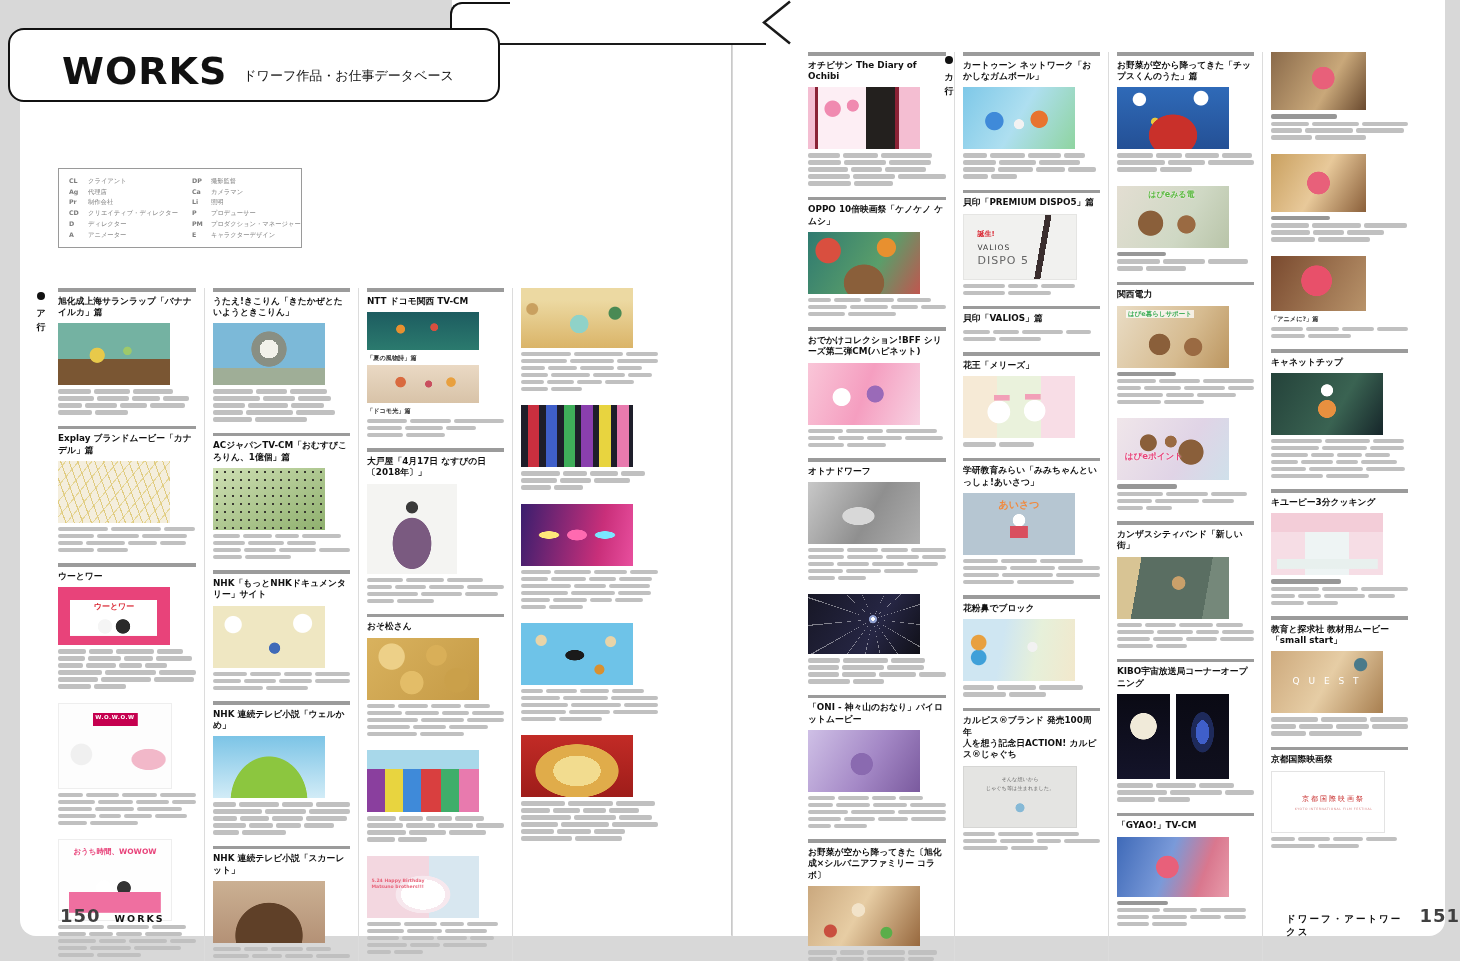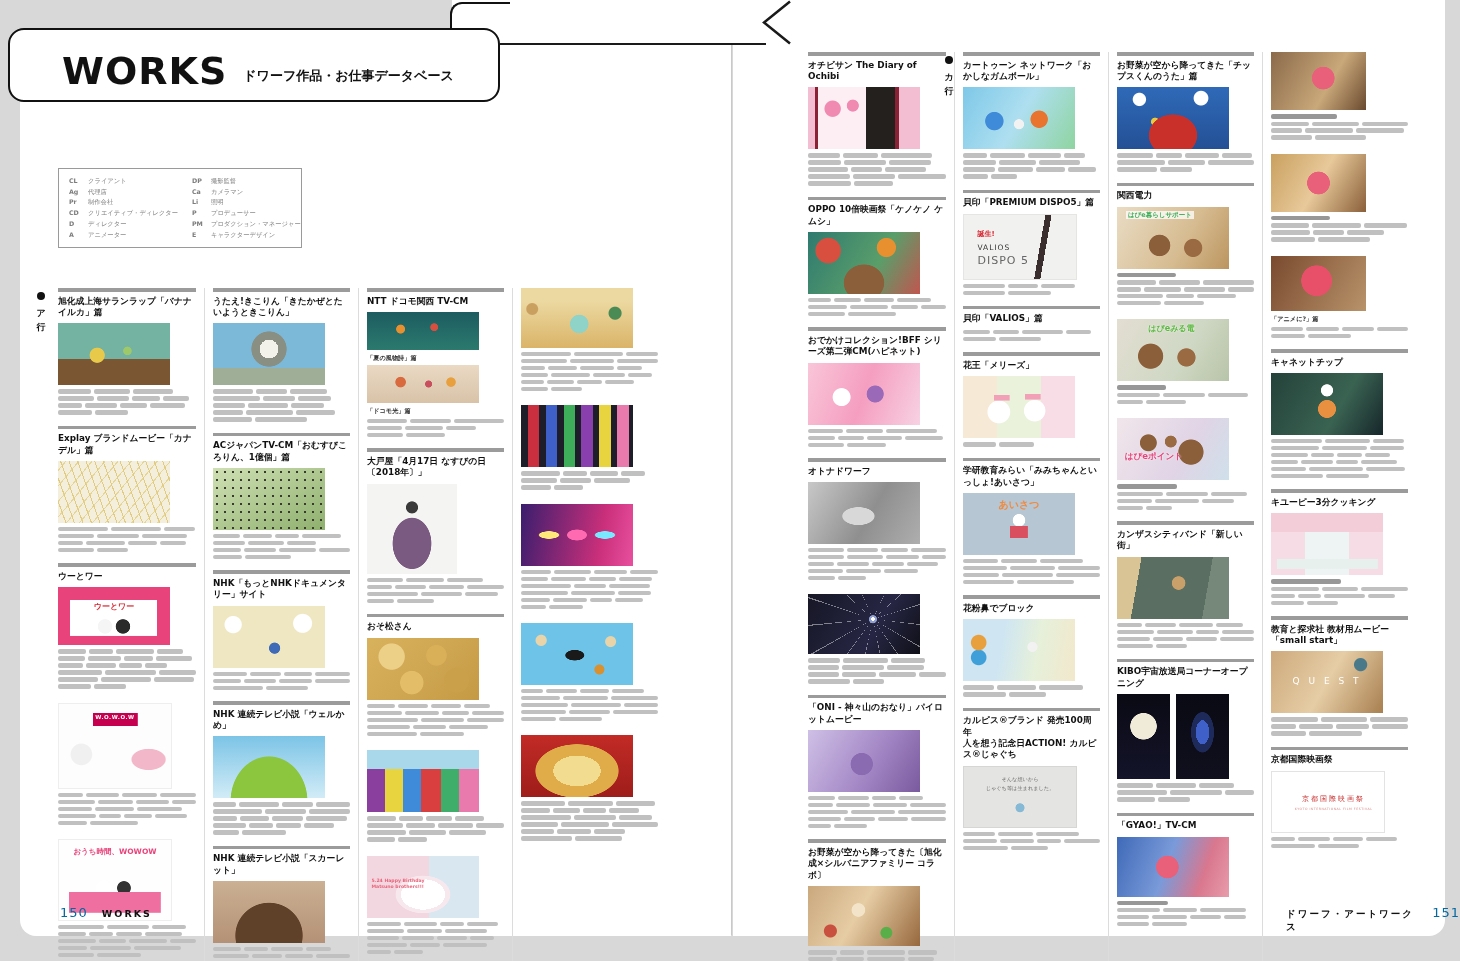--- a/index.html
+++ b/index.html
@@ -11,21 +11,21 @@
   .page-left{left:20px;top:44px;width:711px;height:892px;border-radius:6px 0 0 16px;}
   .page-right{left:733px;top:44px;width:712px;height:892px;border-radius:0 0 16px 0;}
   .top-band{position:absolute;left:452px;top:0;width:993px;height:45px;background:#fff;}
   .band-rule{position:absolute;left:500px;top:43px;width:266px;height:2px;background:#1a1a1a;}
   .gutter{position:absolute;left:731px;top:45px;width:1px;height:890px;background:#c9c9c9;}
 
   
   .banner{position:absolute;left:8px;top:28px;width:492px;height:74px;background:#fff;border:2.5px solid #111;border-radius:16px;display:flex;align-items:flex-end;gap:16px;padding:0 0 12px 52px;box-sizing:border-box;z-index:5;}
   .banner-tab{position:absolute;left:450px;top:2px;width:58px;height:34px;background:#fff;border-top:2.5px solid #111;border-left:2.5px solid #111;border-radius:12px 0 0 0;z-index:4;}
   .works-title{font-size:38px;font-weight:900;letter-spacing:1px;color:#111;line-height:.9;}
-  .works-sub{font-size:13px;font-weight:bold;color:#111;padding-bottom:3px;}
+  .works-sub{font-size:13px;font-weight:normal;color:#111;padding-bottom:3px;}
 
   
   .fold-arrow{position:absolute;left:758px;top:0;z-index:6;}
 
   
   .intro{position:absolute;left:58px;top:116px;font-size:12.5px;font-weight:600;color:#1a1a1a;line-height:1.85;z-index:2;}
   .legend{position:absolute;left:58px;top:168px;width:244px;border:1px solid #9a9a9a;padding:7px 10px;box-sizing:border-box;display:flex;gap:14px;background:#fff;}
   .legend .lcol{flex:1;}
   .legend .lrow{display:flex;gap:5px;font-size:6.3px;color:#7d7d7d;line-height:1.7;white-space:nowrap;}
   .legend .labbr{width:14px;font-weight:bold;flex:none;}
@@ -50,21 +50,21 @@
   .pair{display:flex;gap:6px;margin-bottom:4px;}
   .pair .thumb{margin-bottom:0;}
   .caption{font-size:6.2px;color:#333;font-weight:bold;margin:1px 0 2px 0;}
   .capbar{width:46%;height:4.5px;background:#979797;border-radius:2px;filter:blur(.5px);margin:2px 0 3px 0;}
   .credits{margin-top:3px;}
   .cl{display:flex;gap:3px;margin-bottom:2.6px;}
   .cl .seg{height:4.4px;background:#c0c0c0;border-radius:2px;filter:blur(.7px);}
 
   
   .footer{position:absolute;top:905px;display:flex;align-items:baseline;gap:14px;z-index:3;}
-  .footer .pno{font-size:13px;font-weight:400;color:#0369a1;letter-spacing:1px;}
+  .footer .pno{font-size:18px;font-weight:700;color:#404040;letter-spacing:1px;}
   .footer .plabel{font-size:9.5px;font-weight:bold;color:#111;letter-spacing:2px;}
   .footer-left{left:60px;}
   .footer-right{left:1286px;}
 </style>
 </head>
 <body>
 
 <div class="stage">
 
   <div class="top-band"></div>
@@ -1113,20 +1113,37 @@
               <span class="seg" style="width: 38.5913%;"></span>
               <span class="seg" style="width: 29.4384%;"></span>
               <span class="seg" style="width: 36.8127%;"></span>
             </div>
             <div class="cl">
               <span class="seg" style="width: 28.9525%;"></span>
               <span class="seg" style="width: 23.3321%;"></span>
             </div>
           </div>
         </div>
+        <div class="entry untitled">
+          <div class="thumb" style="background: radial-gradient(circle at 30% 60%, rgb(138, 95, 58) 0px, rgb(138, 95, 58) 14%, transparent 15%), radial-gradient(circle at 62% 62%, rgb(154, 106, 66) 0px, rgb(154, 106, 66) 11%, transparent 12%), linear-gradient(120deg, rgb(227, 222, 210), rgb(207, 216, 196) 60%, rgb(184, 196, 168)); height: 62px;">
+            <span class="lab" style="left: 28%; top: 7%; font-size: 8px; font-weight: bold; color: rgb(90, 184, 63); text-shadow: rgb(255, 255, 255) 0px 0px 2px; white-space: nowrap;">はぴeみる電</span>
+          </div>
+          <div class="capbar" style="width: 35.9162%;"></div>
+          <div class="credits">
+            <div class="cl">
+              <span class="seg" style="width: 31.5321%;"></span>
+              <span class="seg" style="width: 30.2832%;"></span>
+              <span class="seg" style="width: 29.3386%;"></span>
+            </div>
+            <div class="cl">
+              <span class="seg" style="width: 18.8617%;"></span>
+              <span class="seg" style="width: 29.1605%;"></span>
+            </div>
+          </div>
+        </div>
         <div class="entry">
           <div class="tbar"></div>
           <h3 class="etitle">関西電力</h3>
           <div class="thumb" style="background: radial-gradient(circle at 38% 62%, rgb(138, 95, 58) 0px, rgb(138, 95, 58) 13%, transparent 14%), radial-gradient(circle at 68% 66%, rgb(154, 106, 66) 0px, rgb(154, 106, 66) 10%, transparent 11%), linear-gradient(120deg, rgb(233, 220, 196), rgb(214, 187, 144) 60%, rgb(187, 149, 95)); height: 62px;">
             <span class="lab" style="left: 8%; top: 7%; font-size: 6.5px; font-weight: bold; color: rgb(63, 174, 90); background: rgba(255, 255, 255, 0.75); padding: 0px 2px; white-space: nowrap;">はぴe暮らしサポート</span>
           </div>
           <div class="capbar" style="width: 42.9%;"></div>
           <div class="credits">
             <div class="cl">
               <span class="seg" style="width: 28.6556%;"></span>
@@ -1140,37 +1157,20 @@
               <span class="seg" style="width: 19.4085%;"></span>
             </div>
             <div class="cl">
               <span class="seg" style="width: 33.3623%;"></span>
               <span class="seg" style="width: 20.9655%;"></span>
               <span class="seg" style="width: 28.1674%;"></span>
             </div>
             <div class="cl">
               <span class="seg" style="width: 31.9722%;"></span>
               <span class="seg" style="width: 29.1815%;"></span>
-            </div>
-          </div>
-        </div>
-        <div class="entry untitled">
-          <div class="thumb" style="background: radial-gradient(circle at 30% 60%, rgb(138, 95, 58) 0px, rgb(138, 95, 58) 14%, transparent 15%), radial-gradient(circle at 62% 62%, rgb(154, 106, 66) 0px, rgb(154, 106, 66) 11%, transparent 12%), linear-gradient(120deg, rgb(227, 222, 210), rgb(207, 216, 196) 60%, rgb(184, 196, 168)); height: 62px;">
-            <span class="lab" style="left: 28%; top: 7%; font-size: 8px; font-weight: bold; color: rgb(90, 184, 63); text-shadow: rgb(255, 255, 255) 0px 0px 2px; white-space: nowrap;">はぴeみる電</span>
-          </div>
-          <div class="capbar" style="width: 35.9162%;"></div>
-          <div class="credits">
-            <div class="cl">
-              <span class="seg" style="width: 31.5321%;"></span>
-              <span class="seg" style="width: 30.2832%;"></span>
-              <span class="seg" style="width: 29.3386%;"></span>
-            </div>
-            <div class="cl">
-              <span class="seg" style="width: 18.8617%;"></span>
-              <span class="seg" style="width: 29.1605%;"></span>
             </div>
           </div>
         </div>
         <div class="entry untitled">
           <div class="thumb" style="background: radial-gradient(circle at 28% 40%, rgb(138, 95, 58) 0px, rgb(138, 95, 58) 9%, transparent 10%), radial-gradient(circle at 48% 38%, rgb(154, 106, 66) 0px, rgb(154, 106, 66) 8%, transparent 9%), radial-gradient(circle at 66% 55%, rgb(138, 95, 58) 0px, rgb(138, 95, 58) 15%, transparent 16%), linear-gradient(120deg, rgb(240, 230, 234), rgb(224, 212, 230) 60%, rgb(207, 224, 234)); height: 62px;">
             <span class="lab" style="left: 7%; top: 52%; font-size: 8.5px; font-weight: bold; color: rgb(232, 67, 122); text-shadow: rgb(255, 255, 255) 0px 0px 2px; white-space: nowrap;">はぴeポイント</span>
           </div>
           <div class="capbar" style="width: 43.8614%;"></div>
           <div class="credits">
             <div class="cl">

